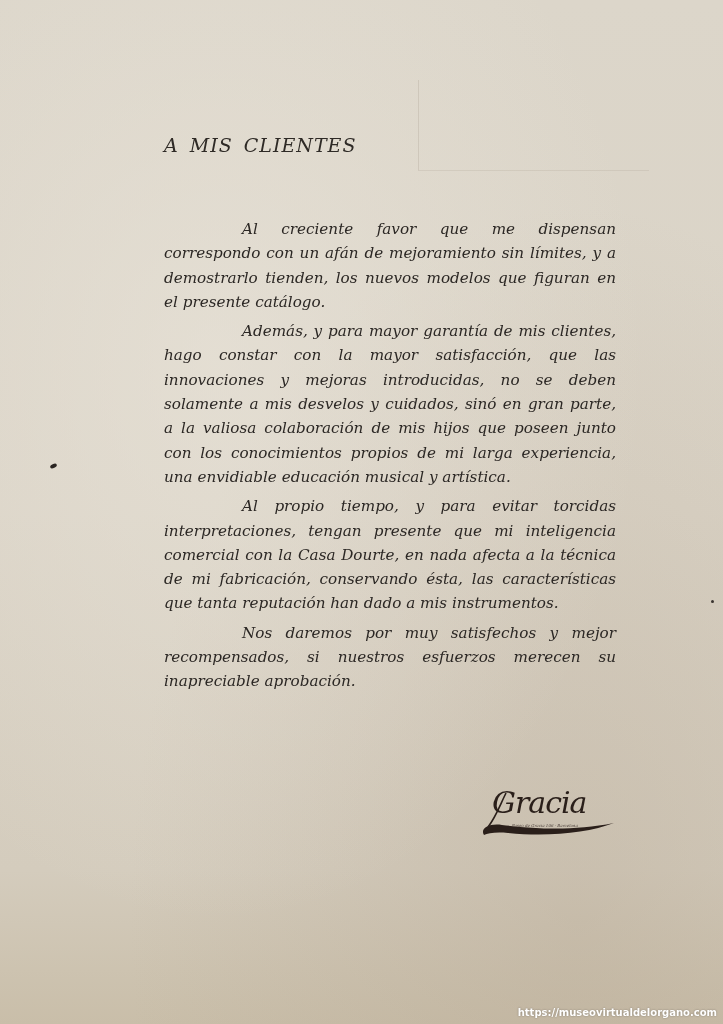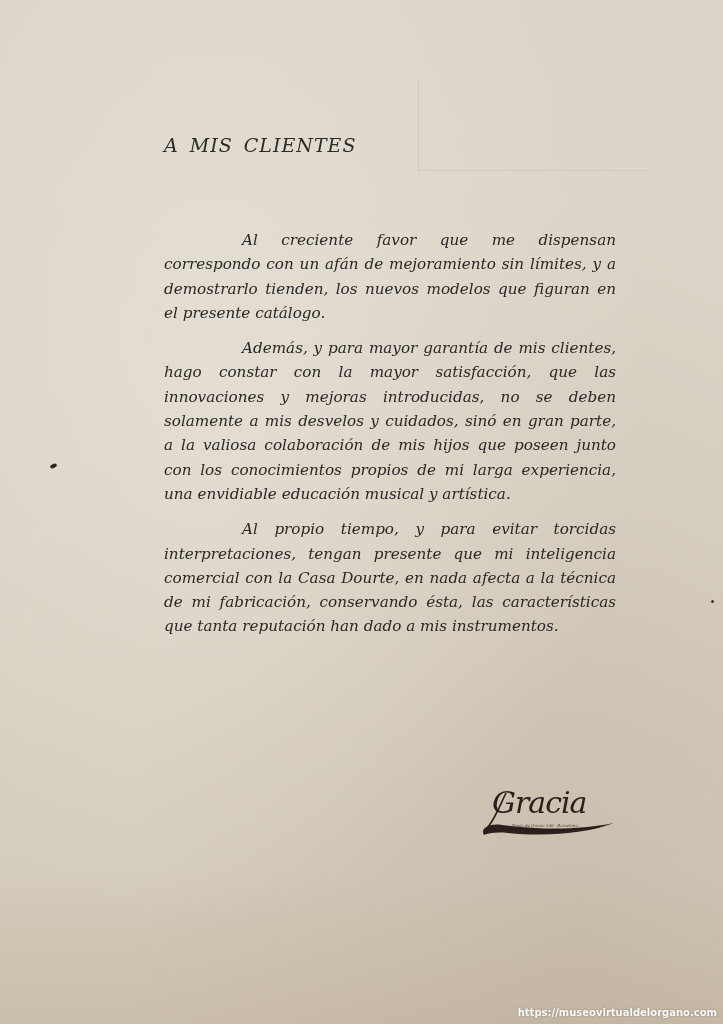--- a/index.html
+++ b/index.html
@@ -27,21 +27,21 @@
     font-size: 19px; letter-spacing: 1px; word-spacing: 4px;
     color: #2e2a26;
   }
   .body {
     position: absolute; left: 164px; top: 217px; width: 452px;
     font-family: "DejaVu Serif", serif; font-style: italic;
     font-size: 15.2px; line-height: 24.3px;
     color: #2b2724;
     text-align: justify;
   }
-  .body p { margin: 11px 0 5px 0; text-indent: 78px; }
+  .body p { margin: 0 0 5px 0; text-indent: 78px; }
   .sig {
     position: absolute; left: 478px; top: 785px; width: 140px; height: 56px;
   }
   .sig-name {
     position: absolute; left: 14px; top: 0px;
     font-family: "DejaVu Serif", serif; font-style: italic;
     font-size: 30px; color: #2a1f1a; letter-spacing: -1px;
   }
   .sig-sub {
     position: absolute; left: 34px; top: 38px;
@@ -66,20 +66,21 @@
 
 <div class="page">
   <div class="bleed-box"></div>
 
   <div class="title">A MIS CLIENTES</div>
 
   <div class="body">
     <p>Al creciente favor que me dispensan correspondo con un afán de mejoramiento sin límites, y a demostrarlo tienden, los nuevos modelos que figuran en el presente catálogo.</p>
     <p>Además, y para mayor garantía de mis clientes, hago constar con la mayor satisfacción, que las innovaciones y mejoras introducidas, no se deben solamente a mis desvelos y cuidados, sinó en gran parte, a la valiosa colaboración de mis hijos que poseen junto con los conocimientos propios de mi larga experiencia, una envidiable educación musical y artística.</p>
     <p>Al propio tiempo, y para evitar torcidas interpretaciones, tengan presente que mi inteligencia comercial con la Casa Dourte, en nada afecta a la técnica de mi fabricación, conservando ésta, las características que tanta reputación han dado a mis instrumentos.</p>
+    <p>Nos daremos por muy satisfechos y mejor recompensados, si nuestros esfuerzos merecen su inapreciable aprobación.</p>
   </div>
 
   <div class="sig">
     <svg width="140" height="56" viewBox="0 0 140 56" style="position:absolute;left:0;top:0;">
       <path d="M6 50 C 2 44, 10 38, 24 40 C 60 44, 95 46, 136 38 C 110 48, 70 52, 30 48 C 18 47, 10 48, 6 50 Z" fill="#2a1f1a"></path>
       <path d="M28 8 C 22 20, 18 32, 10 42" stroke="#2a1f1a" stroke-width="1.6" fill="none"></path>
     </svg>
     <div class="sig-name">Gracia</div>
     <div class="sig-sub">Paseo de Gracia 106 · Barcelona</div>
   </div>

